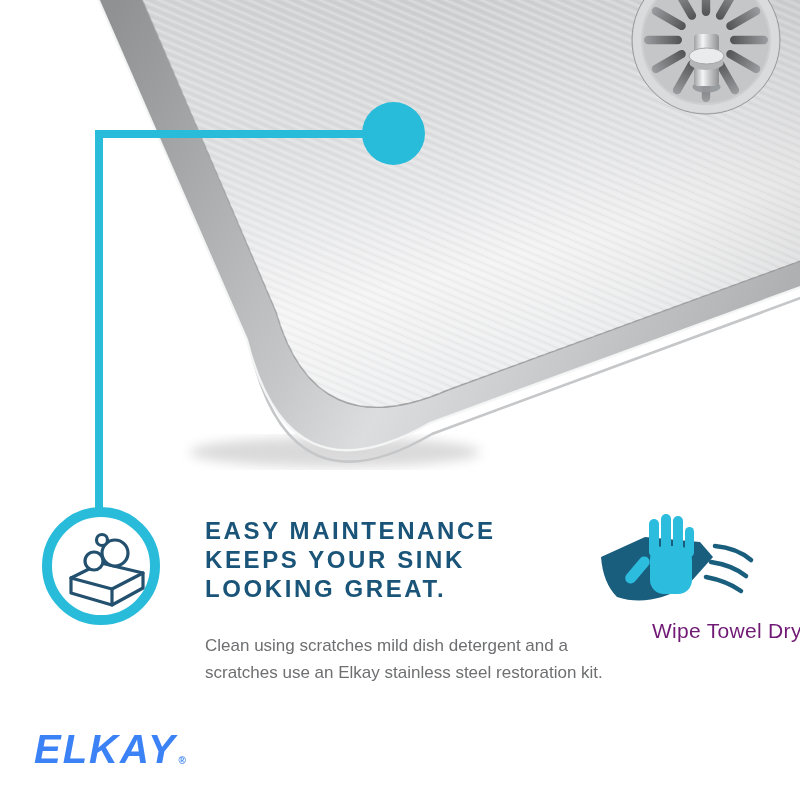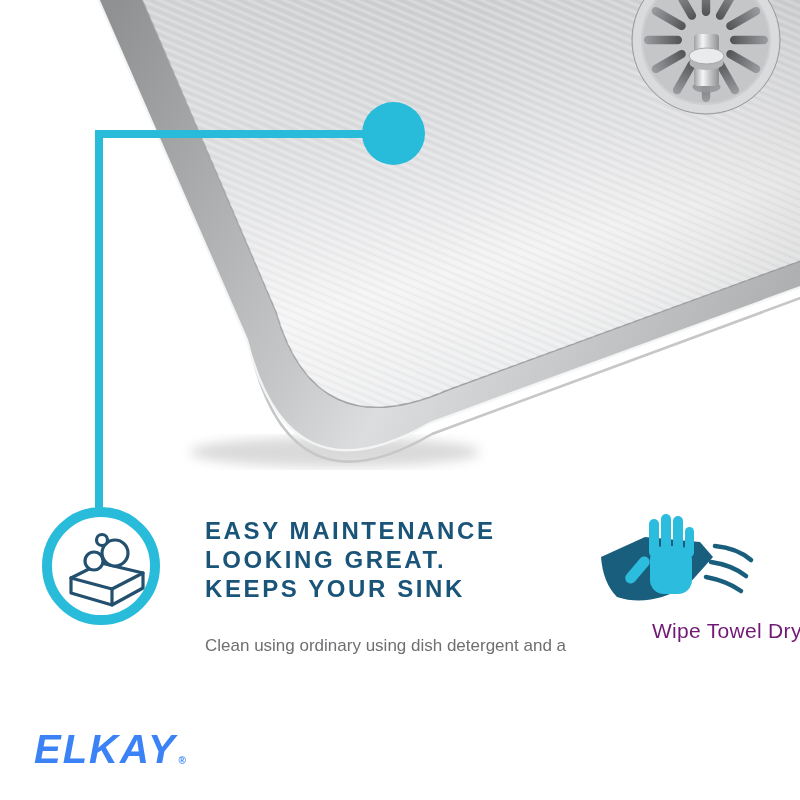--- a/index.html
+++ b/index.html
@@ -138,26 +138,27 @@
         <path d="M 51,63 L 51,79"></path>
         <circle cx="54" cy="27" r="13" fill="#ffffff"></circle>
         <circle cx="33" cy="35" r="9" fill="#ffffff"></circle>
         <circle cx="41" cy="14" r="5.5" fill="#ffffff"></circle>
       </g>
     </svg>
   </div>
 
   <div class="headline">
     <div>EASY MAINTENANCE</div>
+    <div>KEEPS YOUR SINK</div>
     <div>LOOKING GREAT.</div>
-    <div>KEEPS YOUR SINK</div>
   </div>
 
   <div class="bodycopy">
-    <div>Clean using ordinary using dish detergent and a</div>
+    <div>Clean using scratches mild dish detergent and a</div>
+    <div>scratches use an Elkay stainless steel restoration kit.</div>
   </div>
 
   <div class="towel-wrap">
     <svg width="178" height="118" viewBox="0 0 178 118" xmlns="http://www.w3.org/2000/svg">
       <path d="M 13,57 L 57,37 L 112,42 L 125,57 L 100,85 Q 62,108 29,97 Q 15,83 13,57 Z" fill="#1A5E7E"></path>
       <g fill="#2CBCDE">
         <rect x="62" y="46" width="42" height="48" rx="14"></rect>
         <rect x="61" y="19" width="10" height="38" rx="5"></rect>
         <rect x="73" y="14" width="10" height="40" rx="5"></rect>
         <rect x="85" y="16" width="10" height="38" rx="5"></rect>

